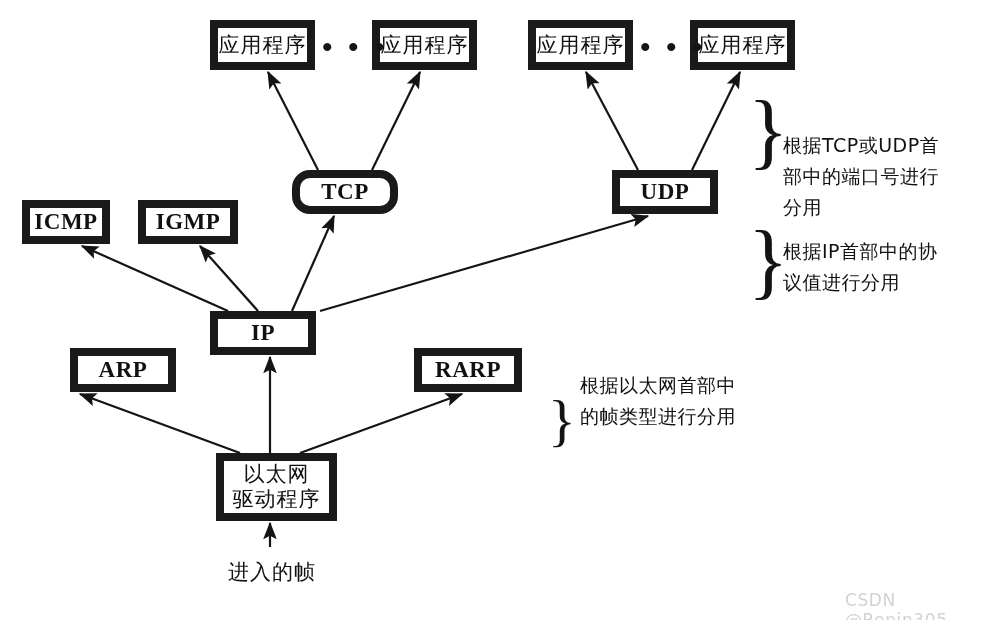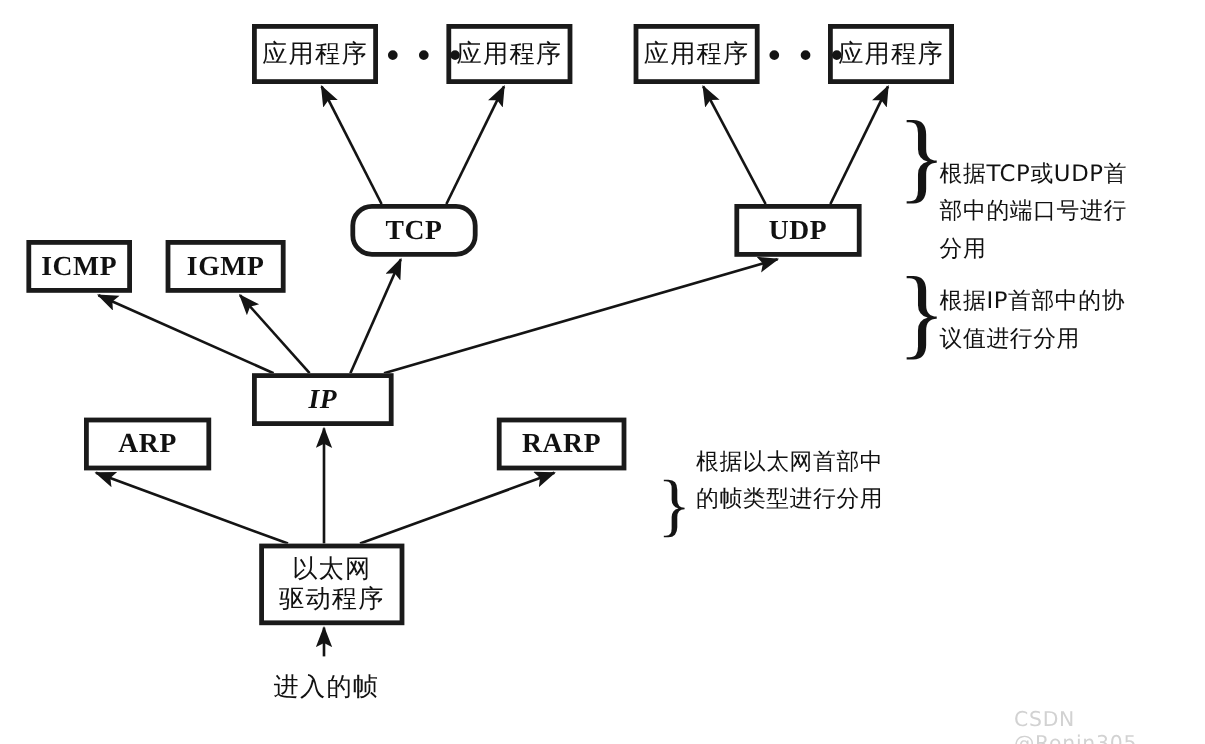--- a/index.html
+++ b/index.html
@@ -19,21 +19,21 @@
     position: absolute;
     left: 0;
     top: 0;
     width: 1004px;
     height: 620px;
   }
   .node {
     position: absolute;
     box-sizing: border-box;
     background: #ffffff;
-    border: 4px solid #f9a8d4;
+    border: 8px solid #f9a8d4;
     display: flex;
     align-items: center;
     justify-content: center;
     text-align: center;
     color: #111111;
     z-index: 3;
   }
   .node .lbl {
     line-height: 1.18;
     white-space: pre-line;
@@ -144,21 +144,21 @@
       </div>
       <div class="node latin" style="left: 612px; top: 170px; width: 106px; height: 44px; border-color: rgb(26, 26, 26);">
         <span class="lbl">UDP</span>
       </div>
       <div class="node latin" style="left: 22px; top: 200px; width: 88px; height: 44px; border-color: rgb(26, 26, 26);">
         <span class="lbl">ICMP</span>
       </div>
       <div class="node latin" style="left: 138px; top: 200px; width: 100px; height: 44px; border-color: rgb(26, 26, 26);">
         <span class="lbl">IGMP</span>
       </div>
-      <div class="node latin" style="left: 210px; top: 311px; width: 118px; height: 44px; border-color: rgb(26, 26, 26); font-style: italic;">
+      <div class="node latin" style="left: 210px; top: 311px; width: 106px; height: 44px; border-color: rgb(26, 26, 26);">
         <span class="lbl">IP</span>
       </div>
       <div class="node latin" style="left: 22px; top: 348px; width: 106px; height: 44px; border-color: rgb(26, 26, 26); margin-left: 48px;">
         <span class="lbl">ARP</span>
       </div>
       <div class="node latin" style="left: 414px; top: 348px; width: 108px; height: 44px; border-color: rgb(26, 26, 26);">
         <span class="lbl">RARP</span>
       </div>
       <div class="node cjk" style="left: 216px; top: 453px; width: 121px; height: 68px; border-color: rgb(26, 26, 26);">
         <span class="lbl">以太网

